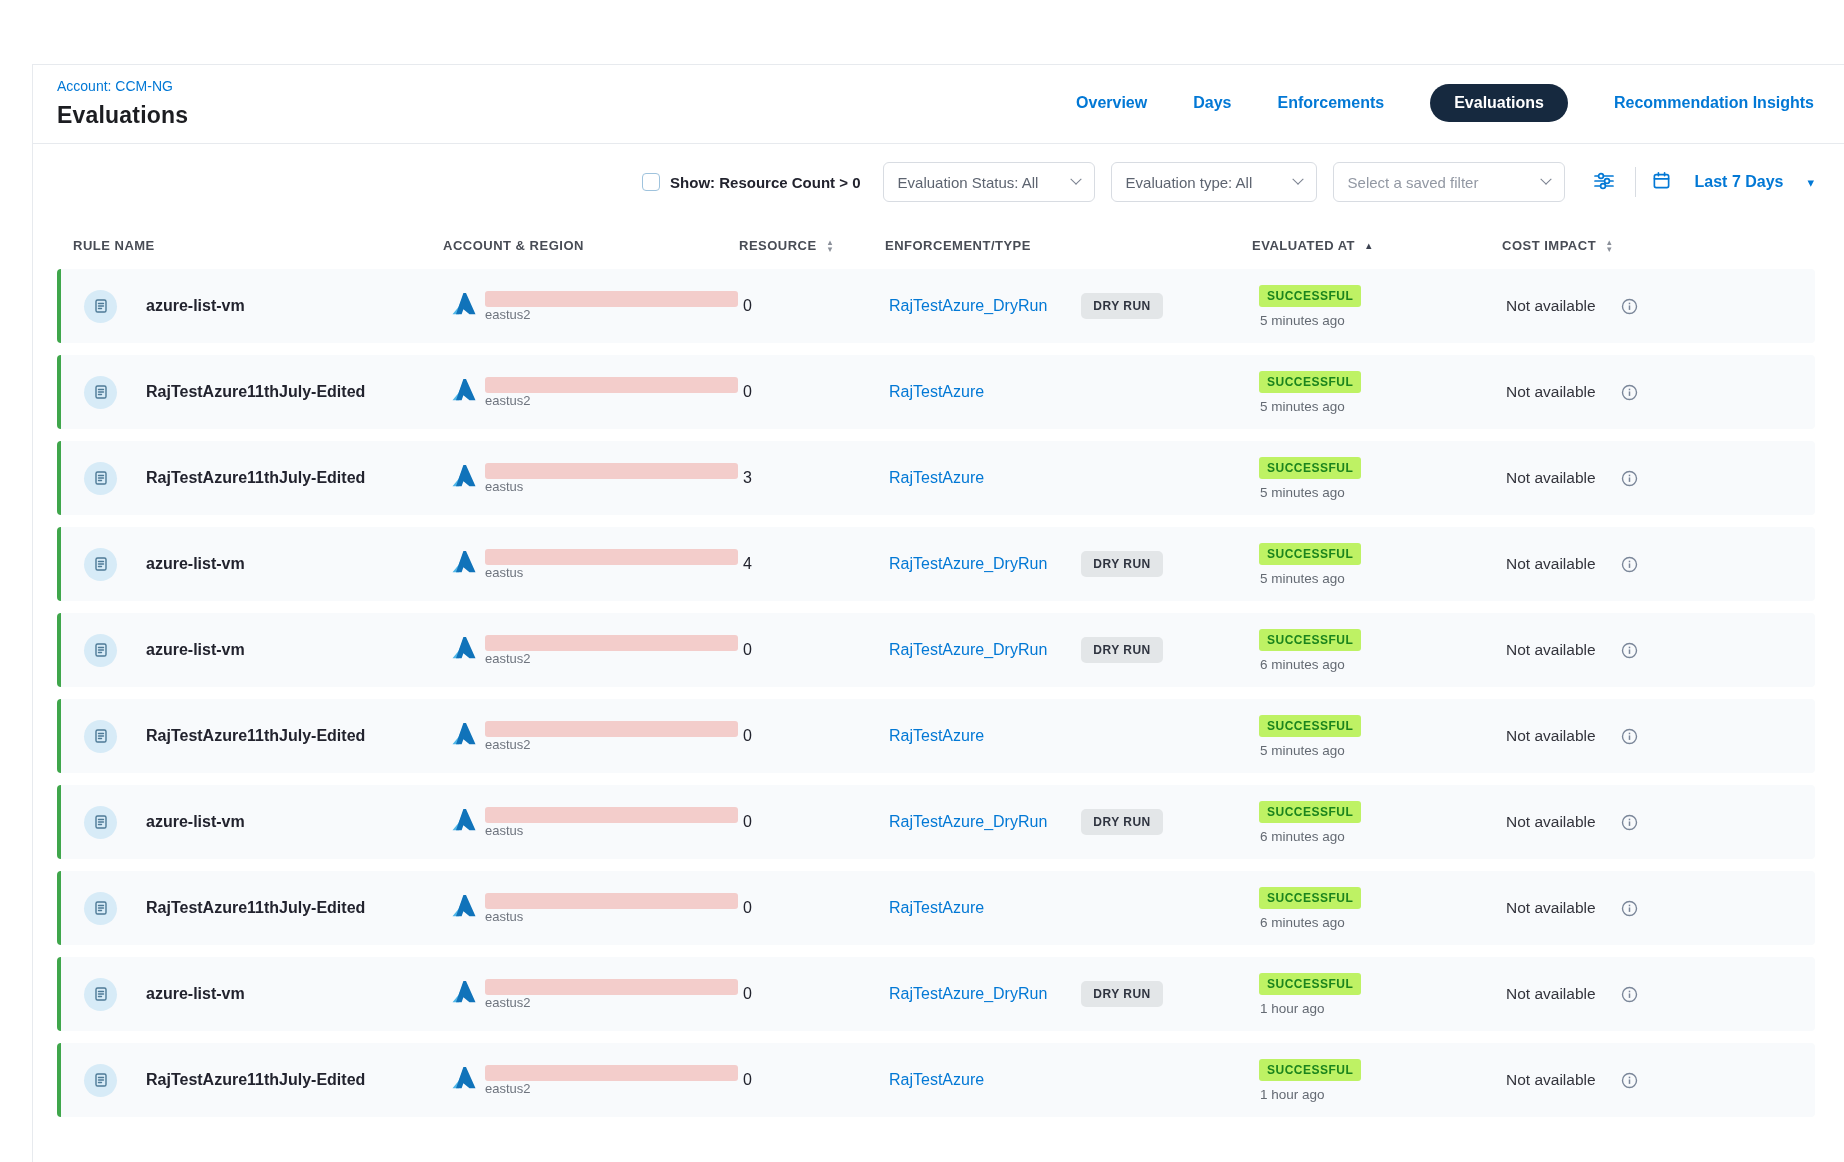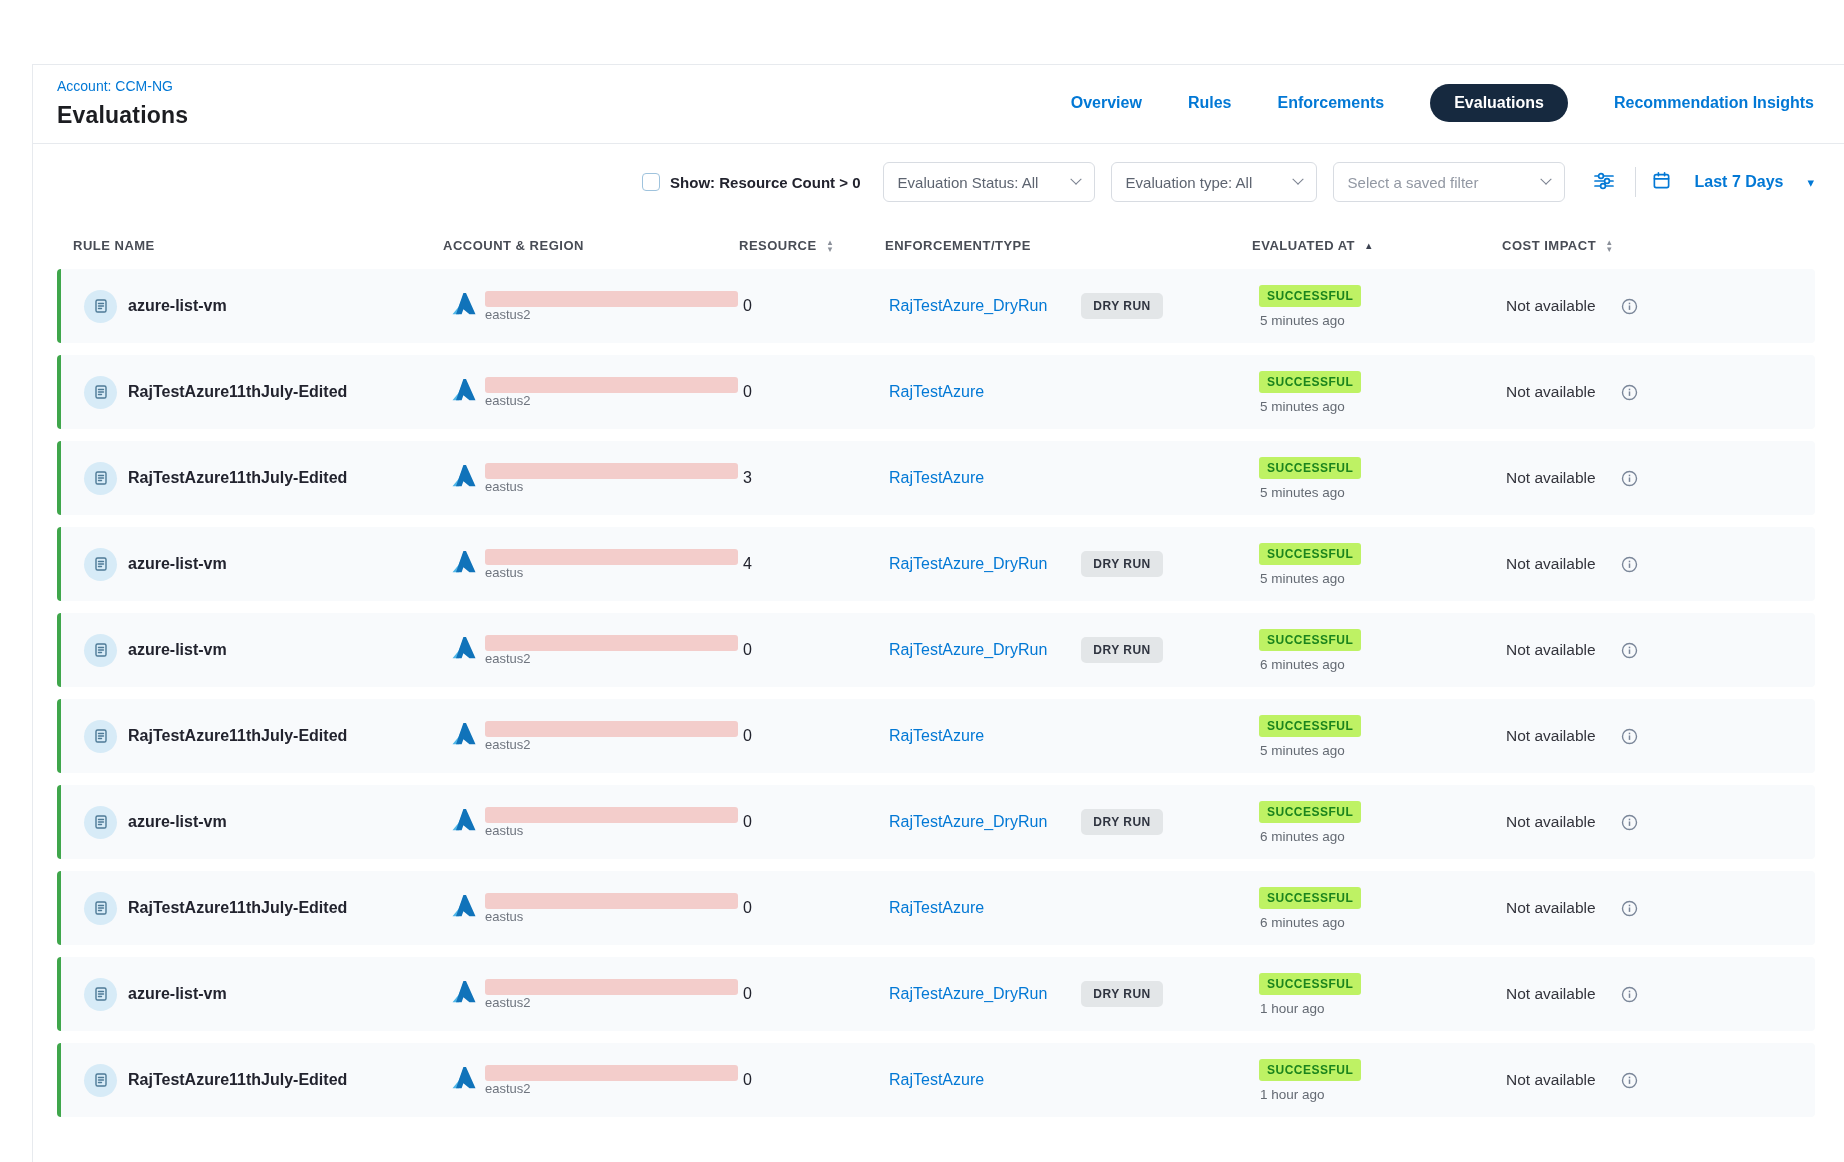--- a/index.html
+++ b/index.html
@@ -73,21 +73,21 @@
   .row {
     height: 74px; margin-bottom: 12px;
     background: #f8fafc;
     border-left: 4px solid #3fa64b;
     border-radius: 4px;
     align-items: center;
     cursor: pointer;
   }
   .cell { display: flex; align-items: center; min-width: 0; }
 
-  .cell-rule { padding-left: 23px; gap: 11px; }
+  .cell-rule { padding-left: 23px; gap: 29px; }
   .rule-icon-circle {
     width: 33px; height: 33px; border-radius: 50%; background: #d7ebf7;
     display: flex; align-items: center; justify-content: center; flex: none;
   }
   .rule-name { font-size: 16px; font-weight: 600; color: #22232e; white-space: nowrap; overflow: hidden; text-overflow: ellipsis; }
 
   .cell-account { gap: 6px; padding-left: 2px; }
   .acct-stack { display: flex; flex-direction: column; }
   .redacted-bar { width: 253px; height: 16px; border-radius: 3px; background: #f3cdcb; }
   .region-label { font-size: 13px; color: #6e747e; }
@@ -117,21 +117,21 @@
 
 <div class="panel">
 
   <header class="page-header">
     <div>
       <a class="account-link">Account: CCM-NG</a>
       <div class="page-title">Evaluations</div>
     </div>
     <nav class="top-nav">
       <a class="nav-link">Overview</a>
-      <a class="nav-link">Rules</a>
+      <a class="nav-link">Days</a>
       <a class="nav-link">Enforcements</a>
       <a class="nav-link active">Evaluations</a>
       <a class="nav-link">Recommendation Insights</a>
     </nav>
   </header>
 
   <div class="filter-bar">
     <div class="checkbox-group">
       <span class="checkbox-box"></span>
       <span class="checkbox-label">Show: Resource Count &gt; 0</span>

